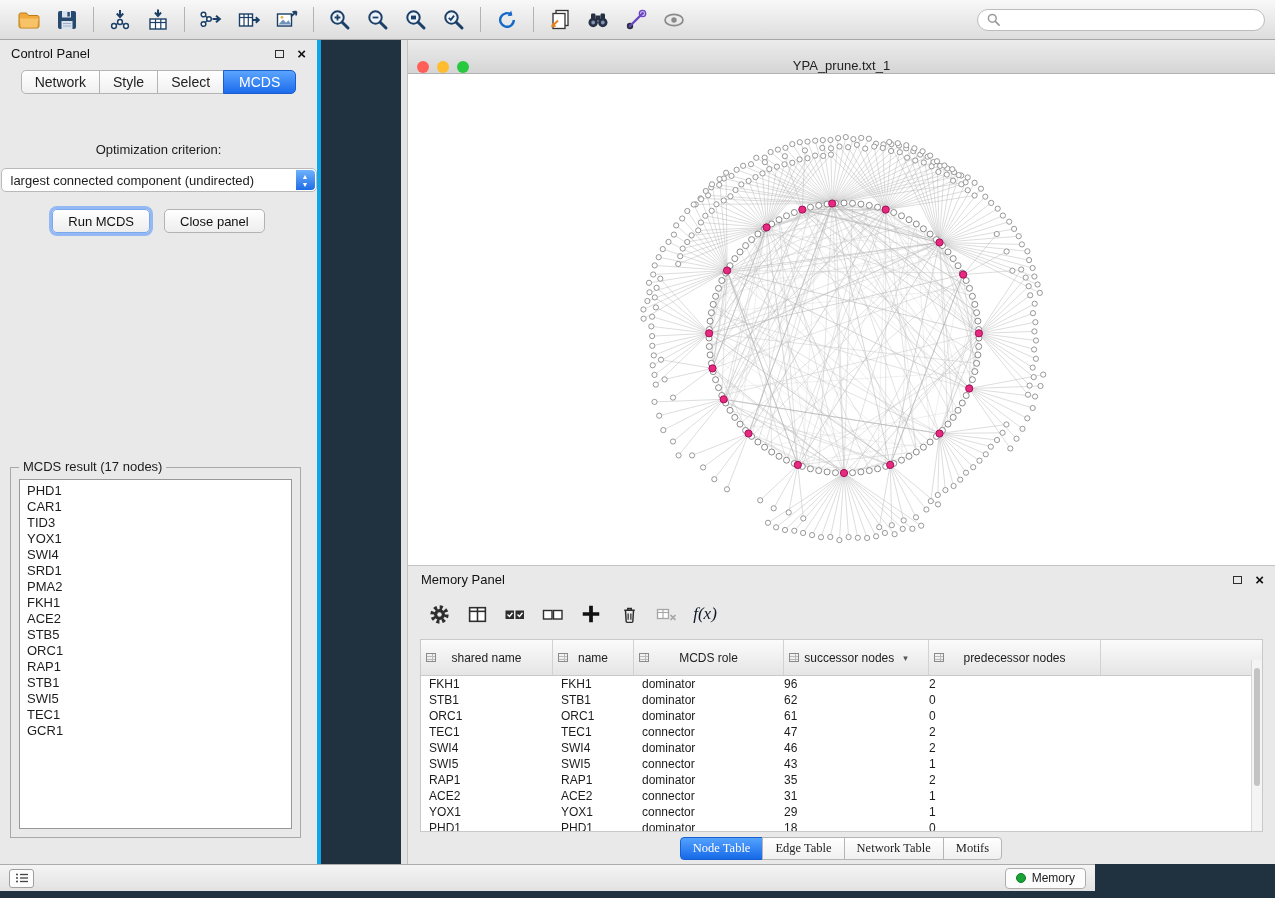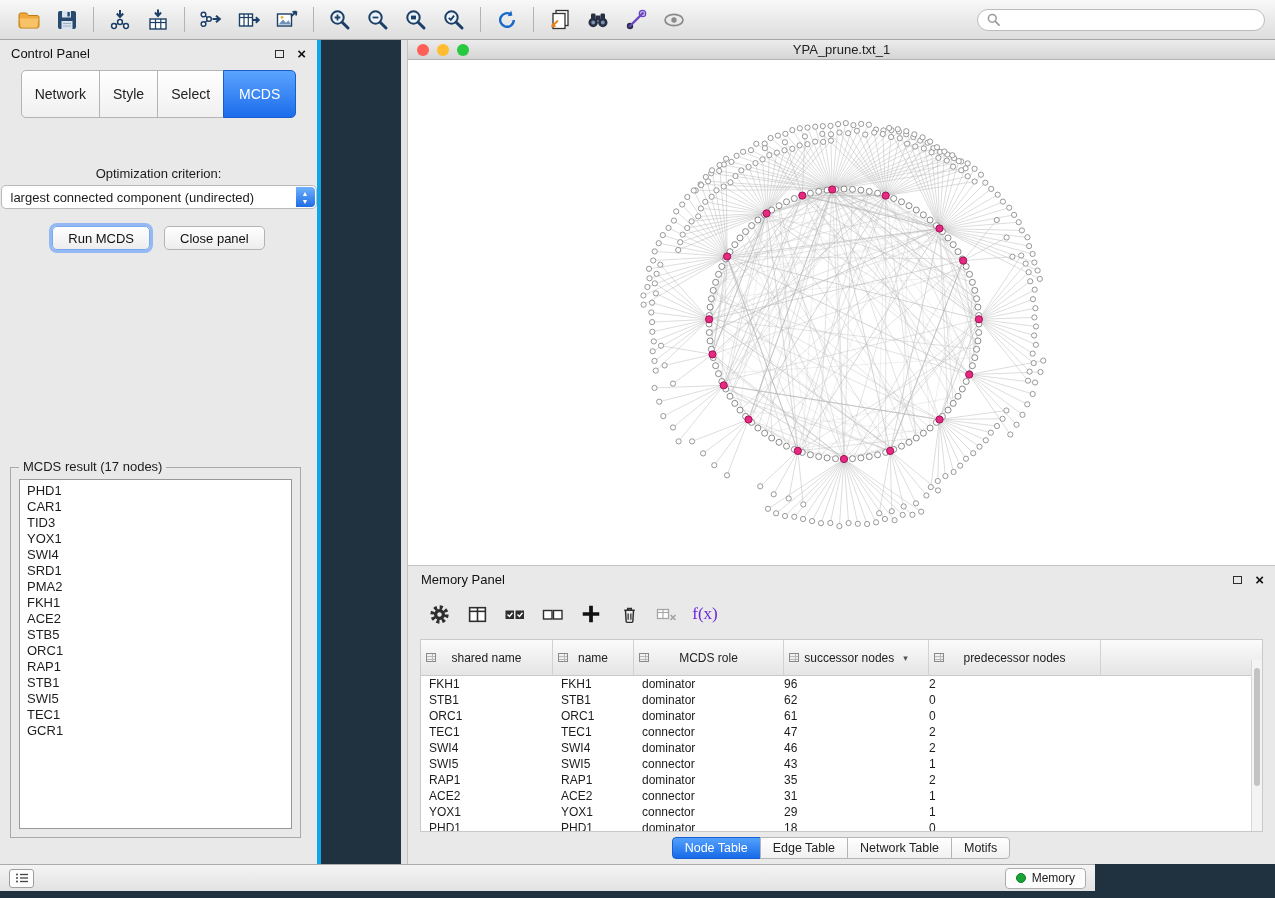--- a/index.html
+++ b/index.html
@@ -43,26 +43,26 @@
   #cp-tabs { display: flex; justify-content: center; margin-top: 3px; }
   .cp-tab {
     font-size: 14px; padding: 3px 13px; color: #222;
     background: linear-gradient(#ffffff, #f0f0f0);
     border: 1px solid #b4b4b4; margin-left: -1px; cursor: default;
     font-family: "Liberation Sans", sans-serif;
   }
   .cp-tab:first-child { border-radius: 5px 0 0 5px; margin-left: 0; }
   .cp-tab.active {
     background: linear-gradient(#5ba4fe, #1c6cec);
-    border-color: #1a5ecc; color: #fff; border-radius: 0 5px 5px 0; padding: 15px 15px; text-align: center;
+    border-color: #1a5ecc; color: #fff; border-radius: 0 5px 5px 0; padding: 3px 15px; text-align: center;
   }
 
   #cp-opt-label { text-align: center; margin-top: 48px; font-size: 13px; }
   #cp-select {
-    width: 316px; height: 24px; margin: 4px auto 0; position: relative;
+    width: 316px; height: 24px; margin: 11px auto 0; position: relative;
     background: #fff; border: 1px solid #b9b9b9; border-radius: 5px;
     display: flex; align-items: center; padding-left: 9px; font-size: 13px;
   }
   .select-stepper {
     position: absolute; right: 1px; top: 1px; bottom: 1px; width: 19px;
     border-radius: 0 4px 4px 0;
     background: linear-gradient(#6fb2ff, #1e6ce4);
     display: flex; flex-direction: column; align-items: center; justify-content: center;
     color: #fff; font-size: 7px; line-height: 1; gap: 1px;
   }
@@ -81,39 +81,39 @@
     position: absolute; left: 8px; right: 8px; top: 11px; bottom: 8px;
     background: #fff; border: 1px solid #989898; overflow-y: auto; padding-top: 3px;
   }
   .mcds-item { font-size: 13px; line-height: 16px; padding-left: 7px; }
 
   #split { position: absolute; left: 401px; top: 40px; width: 7px; height: 824px; background: #e3e3e3; border-right: 1px solid #c2c2c2; }
 
   
   #network-window { position: absolute; left: 408px; top: 40px; width: 867px; height: 525px; background: #fff; }
   #nw-titlebar {
-    height: 20px; background: linear-gradient(#ececec, #d5d5d5);
+    height: 34px; background: linear-gradient(#ececec, #d5d5d5);
     border-bottom: 1px solid #b2b2b2;
-    display: flex; align-items: center; padding: 0 9px; position: relative;
+    display: flex; align-items: flex-end; padding: 0 9px; position: relative;
   }
   .tl { width: 12px; height: 12px; border-radius: 50%; margin-right: 8px; flex: 0 0 auto; }
   .tl.red { background: #ff5f57; }
   .tl.yellow { background: #febc2e; }
   .tl.green { background: #28c840; }
   #nw-title { position: absolute; left: 0; right: 0; text-align: center; font-size: 13px; color: #222; }
   #network-svg { display: block; }
 
   
   #table-panel {
     position: absolute; left: 408px; top: 565px; width: 867px; height: 299px;
     background: #e9e9e9; border-top: 1px solid #c4c4c4;
   }
   .tp-toolbar { height: 42px; display: flex; align-items: center; padding-left: 16px; gap: 8px; }
   .tp-icon { width: 30px; height: 28px; display: flex; align-items: center; justify-content: center; }
-  .fx { font-family: "Liberation Serif", serif; color: #6d28d9; font-size: 17px; }
+  .fx { font-family: "Liberation Serif", serif; font-style: italic; color: #0f172a; font-size: 17px; }
 
   #tp-table {
     position: absolute; left: 12px; right: 12px; top: 73px; height: 193px;
     background: #fff; border: 1px solid #c9c9c9; overflow: hidden;
   }
   #tp-header-row {
     display: grid; grid-template-columns: 132px 81px 150px 145px 172px 1fr;
     height: 36px; background: linear-gradient(#fbfbfb, #e5e5e5);
     border-bottom: 1px solid #c9c9c9;
   }
@@ -133,21 +133,21 @@
   .tr { display: grid; grid-template-columns: 132px 81px 150px 145px 172px 1fr; height: 16px; }
   .td { font-size: 12px; line-height: 16px; padding-left: 8px; white-space: nowrap; }
   .td.num { padding-right: 14px; padding-left: 0; }
   #tp-scroll { position: absolute; right: 0; top: 20px; bottom: 0; width: 11px; background: #f4f4f4; border-left: 1px solid #d8d8d8; }
   #tp-thumb { position: absolute; left: 2px; right: 2px; top: 8px; height: 118px; background: #c3c3c3; border-radius: 4px; }
 
   #tp-tabs { position: absolute; left: 0; right: 0; top: 271px; display: flex; justify-content: center; }
   .tp-tab {
     font-size: 12.5px; padding: 3px 12px; color: #222;
     background: linear-gradient(#ffffff, #f0f0f0); border: 1px solid #b5b5b5; margin-left: -1px;
-    font-family: Liberation Sans, sans-serif;
+    font-family: Liberation Serif, serif;
   }
   .tp-tab.active { background: linear-gradient(#54a1fd, #176ae8); color: #fff; border-color: #1660cf; border-radius: 4px 0 0 4px; }
   .tp-tab:last-child { border-radius: 0 4px 4px 0; }
 
   
   #status-bar {
     position: absolute; left: 0; top: 864px; width: 1095px; height: 27px;
     background: linear-gradient(#f4f4f4, #e2e2e2); border-top: 1px solid #ababab;
     display: flex; align-items: center; padding: 12px 9px;
   }

